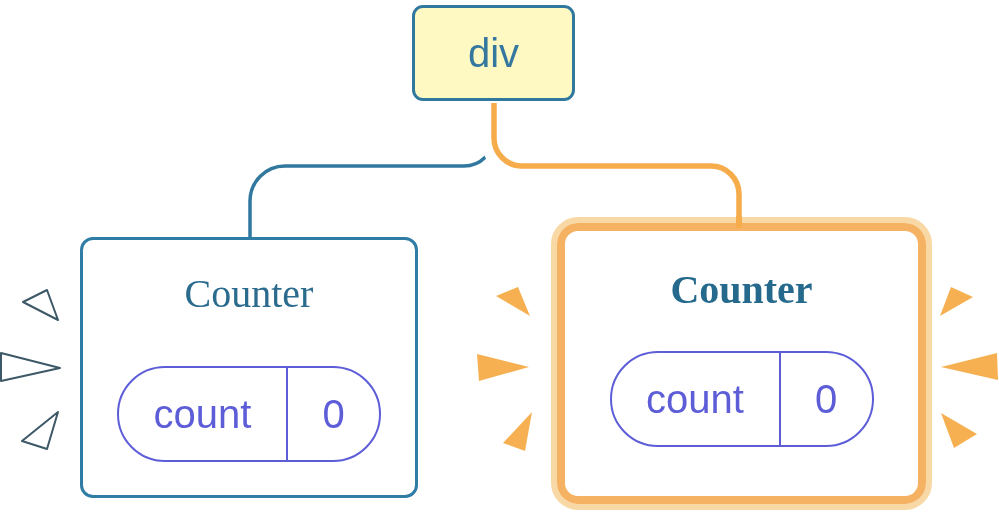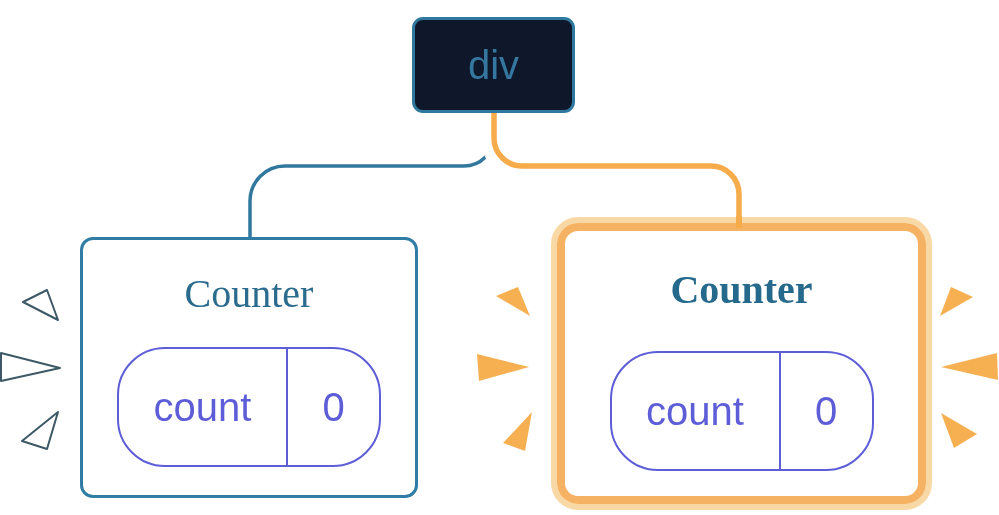--- a/index.html
+++ b/index.html
@@ -4,41 +4,41 @@
 <style>
   html,body{margin:0;padding:0;background:#ffffff;}
   .stage{
     position:relative;width:999px;height:515px;overflow:hidden;
     background:#ffffff;font-family:"Liberation Sans",sans-serif;
   }
   .stage svg{position:absolute;left:0;top:0;z-index:1;}
 
   
   .node-div{
-    position:absolute;left:412px;top:17px;width:163px;height:96px;
-    box-sizing:border-box;background:#0f172a;
+    position:absolute;left:412px;top:5px;width:163px;height:96px;
+    box-sizing:border-box;background:#fef9c3;
     border:3.5px solid #31789E;border-radius:11px;
     display:flex;align-items:center;justify-content:center;
     font-size:40px;font-weight:500;color:#35789F;z-index:2;
   }
 
   
   .counter-left{
     position:absolute;left:80px;top:237px;width:338px;height:261px;
     box-sizing:border-box;background:#ffffff;
     border:3.5px solid #2F7CA4;border-radius:13px;z-index:2;
   }
   .counter-title{
     text-align:center;font-size:40px;line-height:42px;font-family:Liberation Serif, serif;
   }
   .counter-left .counter-title{margin-top:33px;color:#2B6B8E;font-weight:500;}
 
   
   .pill{
-    width:264px;height:120px;box-sizing:border-box;margin:32px auto 0 auto;
+    width:264px;height:96px;box-sizing:border-box;margin:51px auto 0 auto;
     border:2.5px solid #5D5DD8;border-radius:48px;
     display:flex;overflow:hidden;background:#ffffff;
   }
   .pill .cell{
     display:flex;align-items:center;justify-content:center;
     font-size:40px;color:#5D5DD8;height:100%;
   }
   .pill .cell-key{width:65%;border-right:2.5px solid #5D5DD8;box-sizing:border-box;}
   .pill .cell-val{flex:1;}
 

